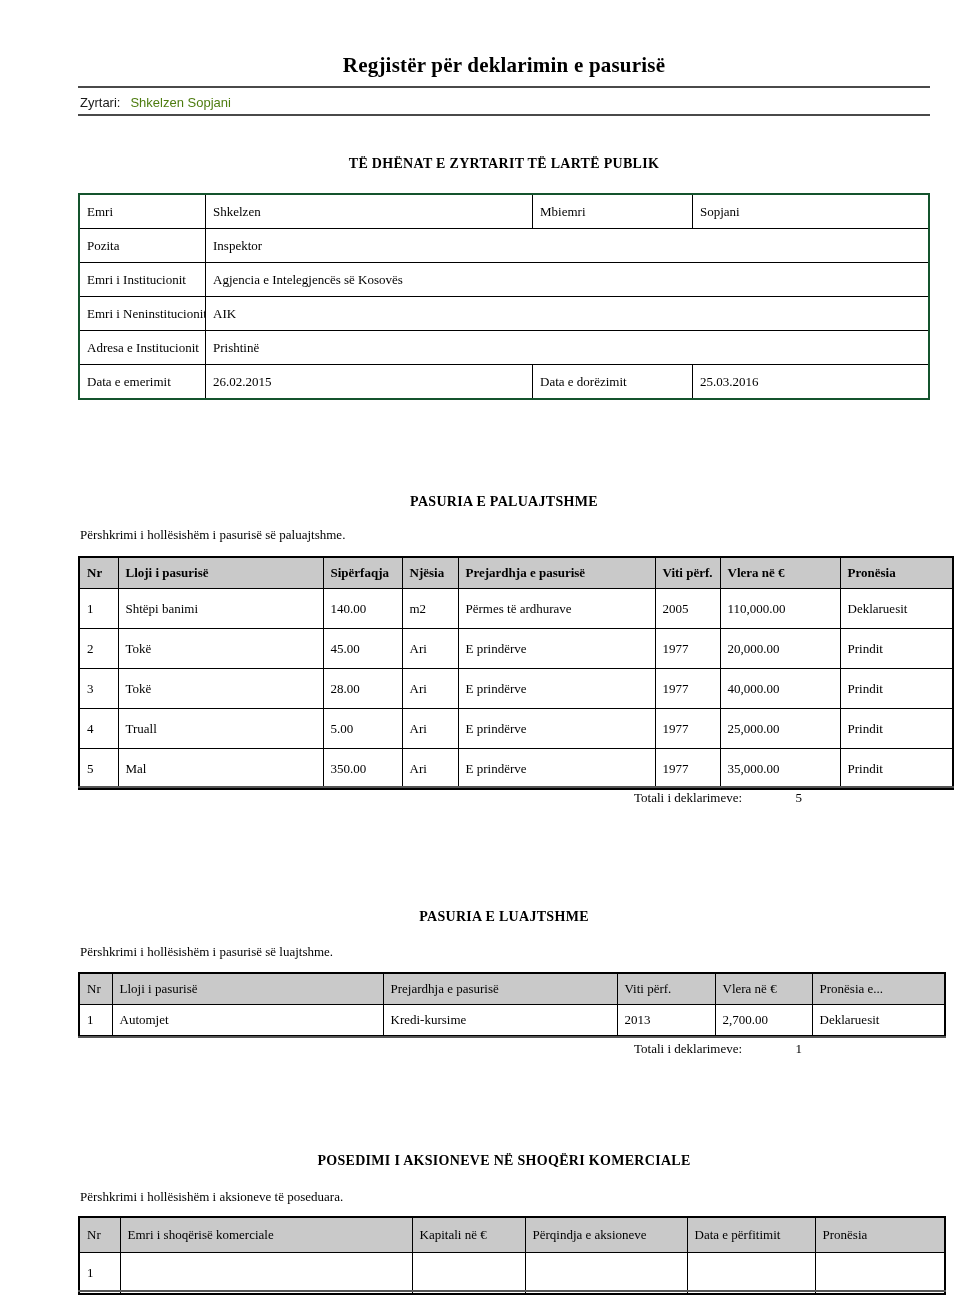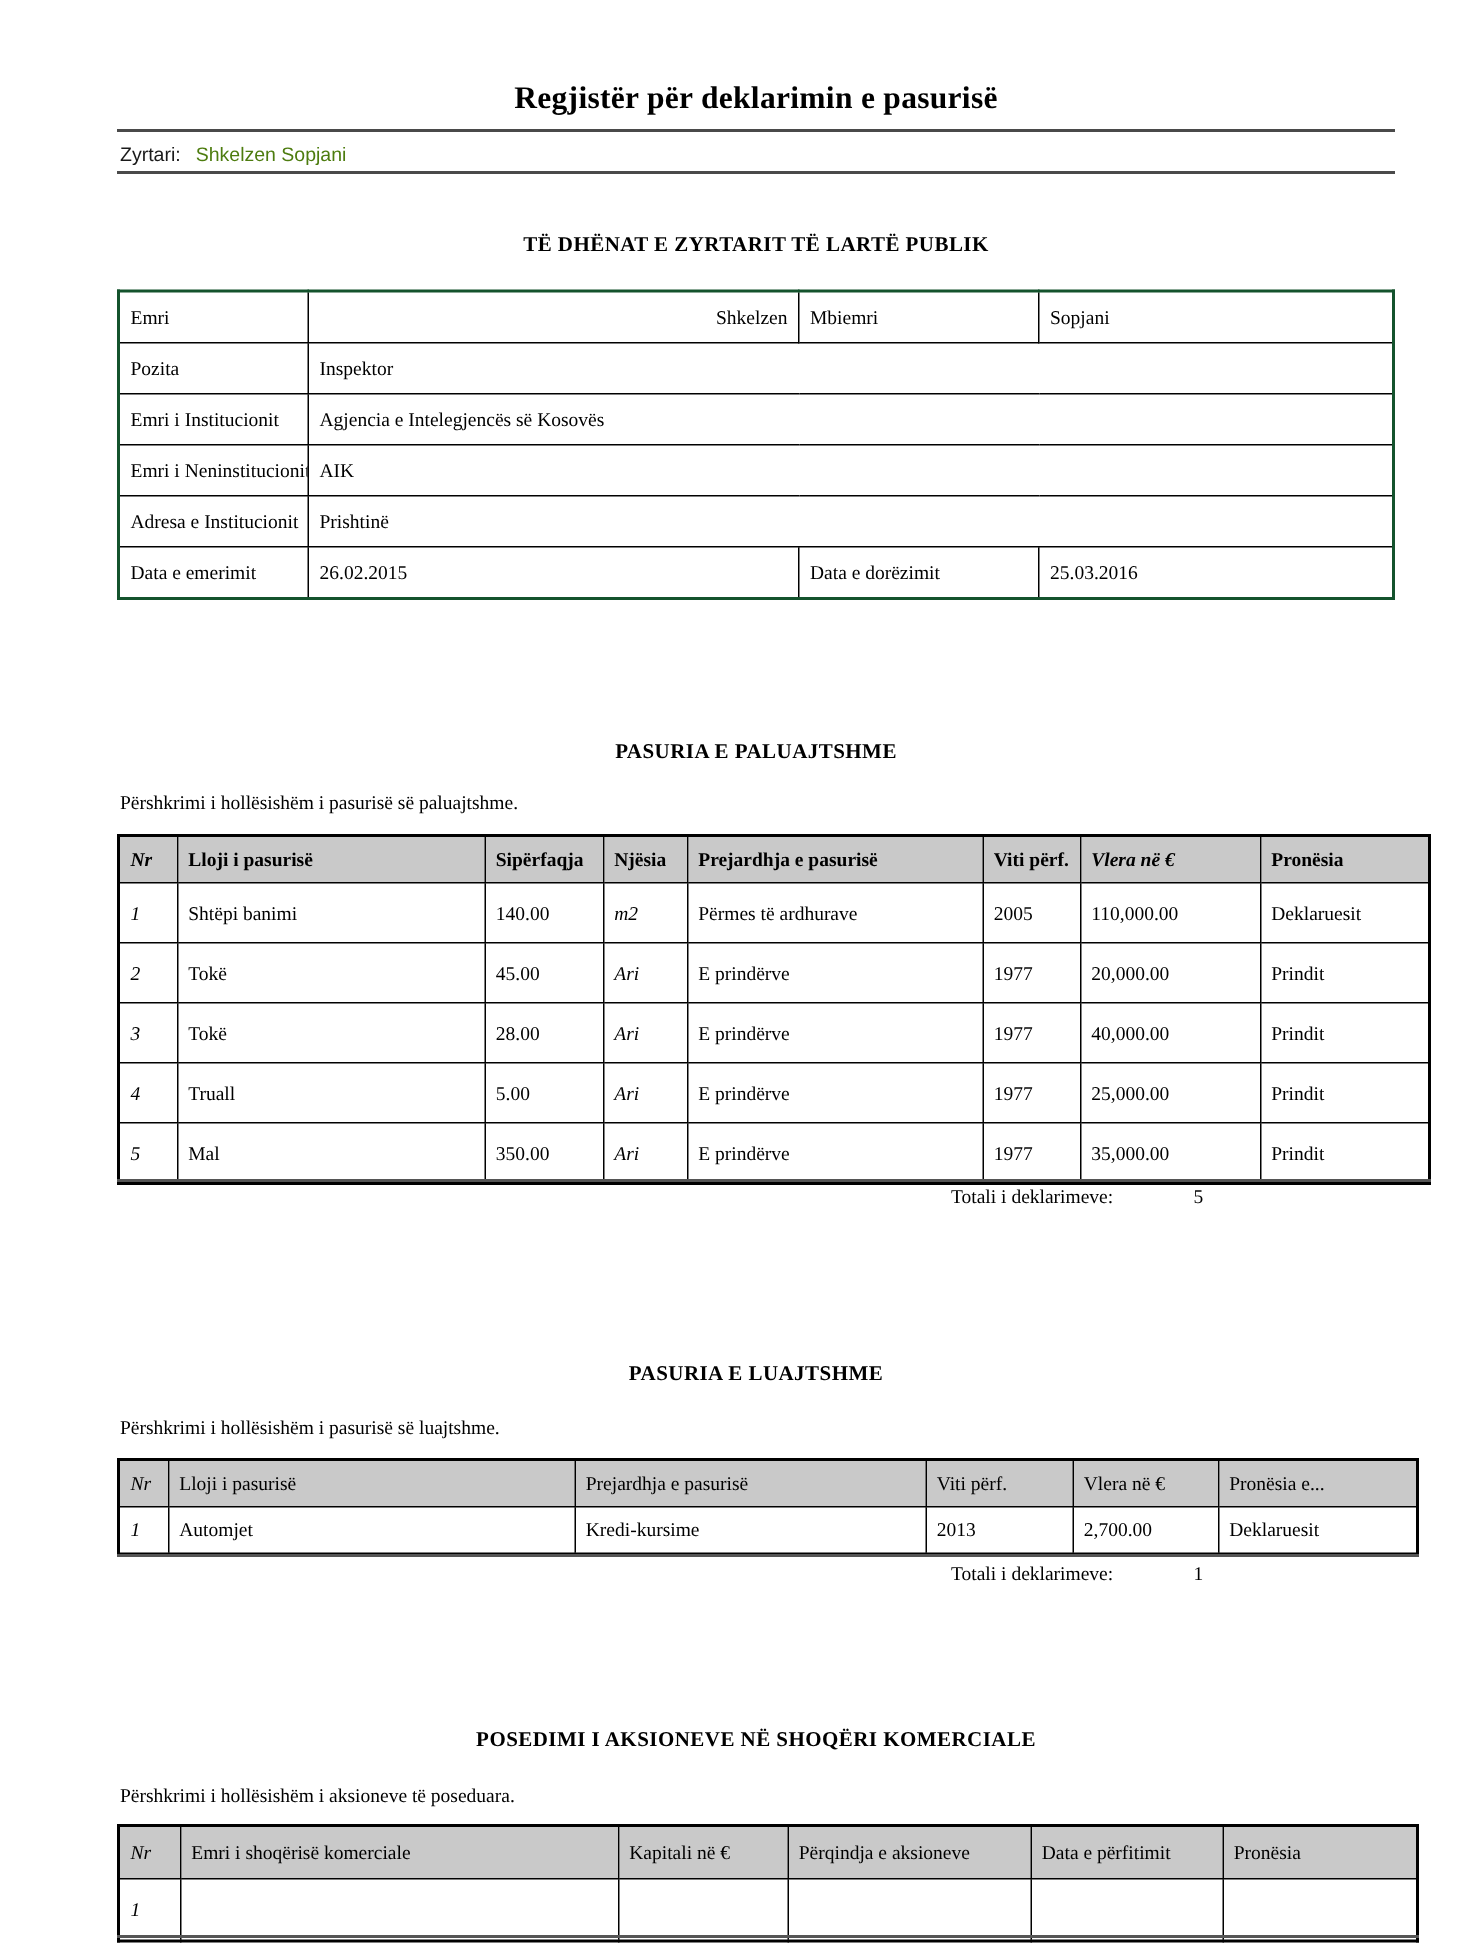--- a/index.html
+++ b/index.html
@@ -89,21 +89,21 @@
     vertical-align: middle;
     font-weight: normal;
     overflow: hidden;
     white-space: nowrap;
   }
   .tbl .thead td {
     background: #c9c9c9;
   }
   .bold { font-weight: bold; }
   .num { text-align: right; padding-right: 10px; }
-  .ctr { text-align: center; font-style: italic; }
+  .ctr { text-align: center; }
 
   
   #info-table {
     left: 64px;
     top: 193px;
     width: 852px;
     border: 2px solid #14532d;
   }
   #info-table td { height: 33px; }
   #info-table .lbl { font-size: 13px; }
@@ -165,21 +165,21 @@
     <span class="val">Shkelzen Sopjani</span>
   </div>
   <div class="rule rule-bottom"></div>
 
   <div class="section-title" style="top:156px;">TË DHËNAT E ZYRTARIT TË LARTË PUBLIK</div>
 
   <table class="tbl" id="info-table">
     <tbody>
         <tr>
       <td class="lbl" style="width:111px;">Emri</td>
-      <td class="bold" style="width:312px;text-align:right;">Shkelzen</td>
+      <td class="bold" style="width:312px;">Shkelzen</td>
       <td class="lbl" style="width:145px;">Mbiemri</td>
       <td class="bold">Sopjani</td>
     </tr>
     <tr>
       <td class="lbl">Pozita</td>
       <td class="bold" colspan="3">Inspektor</td>
     </tr>
     <tr>
       <td class="lbl" colspan="1" style="width:111px;margin-top:44px;">Emri i Institucionit</td>
       <td class="bold" colspan="3">Agjencia e Intelegjencës së Kosovës</td>

